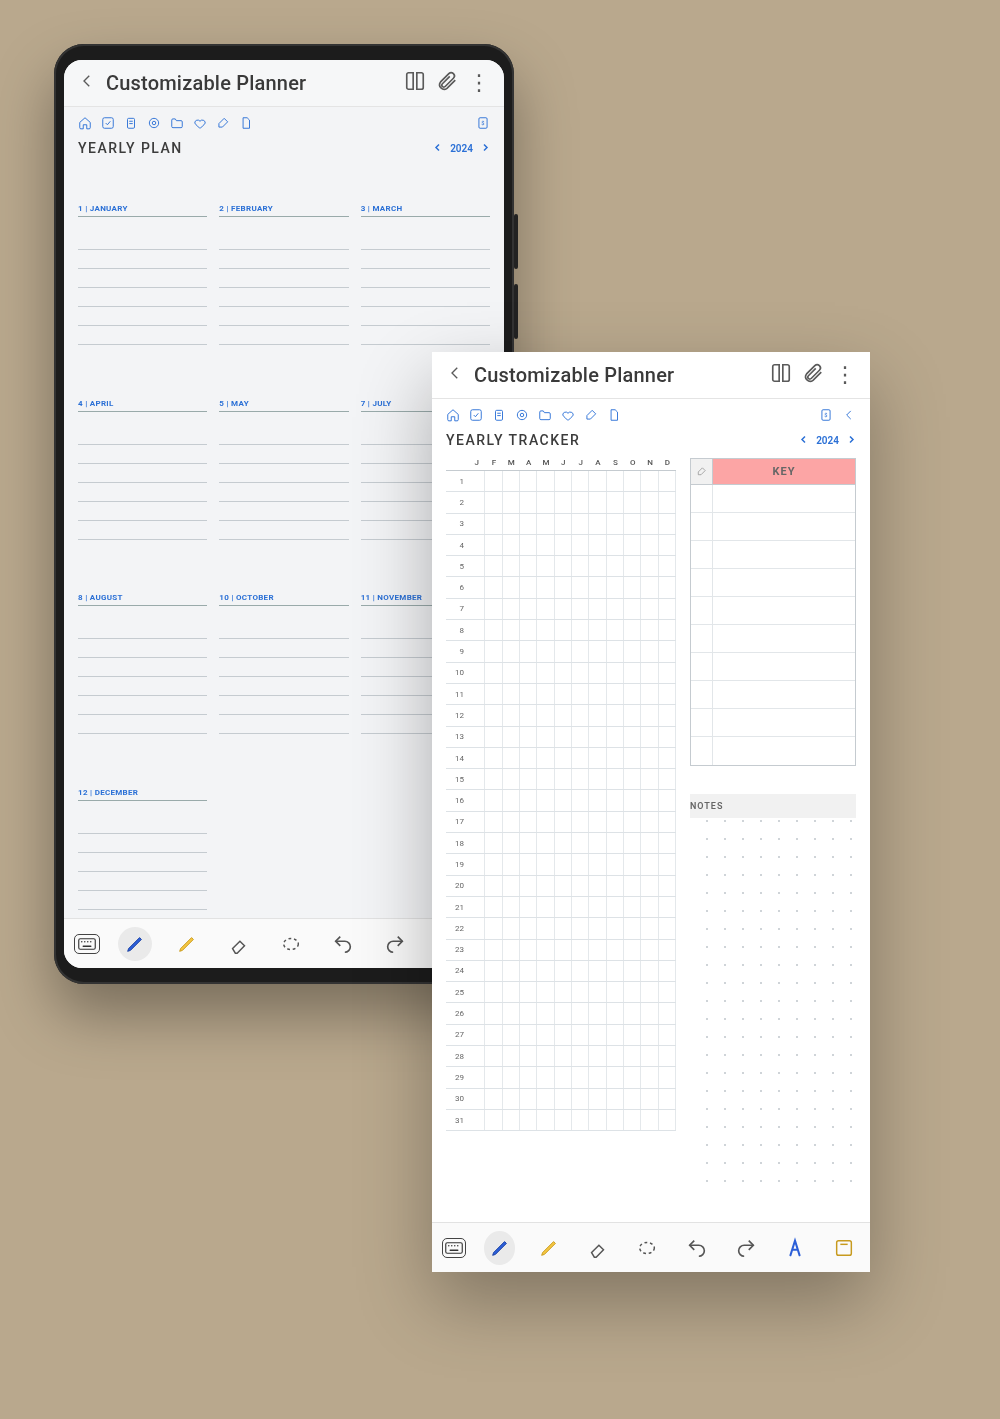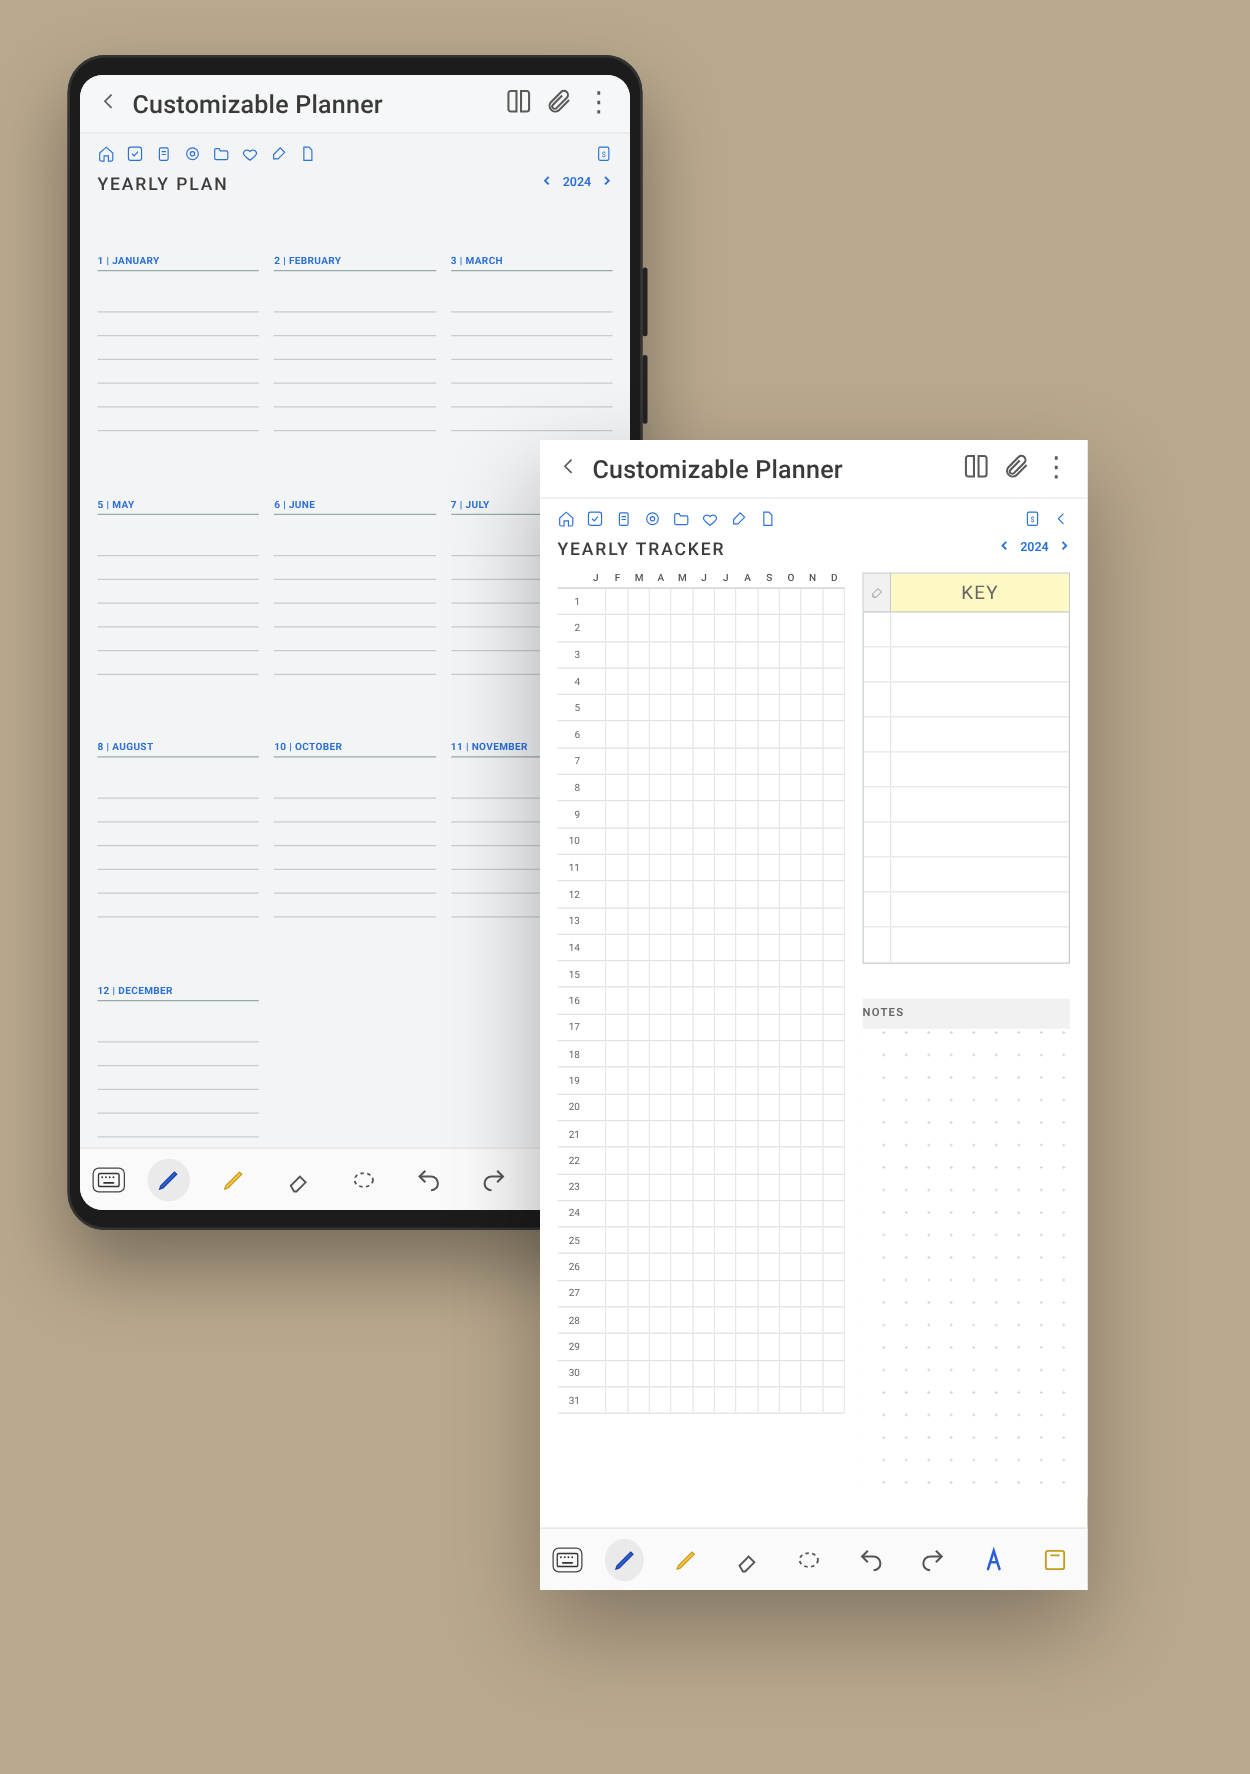--- a/index.html
+++ b/index.html
@@ -54,21 +54,21 @@
     display: flex; align-items: center;
     padding: 8px 14px 4px 14px;
     gap: 9px;
     background: #f3f4f6;
   }
   .iconrow svg { width: 14px; height: 14px; stroke: #2b70d6; fill: none; stroke-width: 1.6; }
   .iconrow .spacer { flex: 1; }
   .iconrow .right svg { stroke:#2b70d6; }
   .section-title {
     padding: 2px 14px 10px 14px;
-    display:flex; align-items:flex-start;
+    display:flex; align-items:center;
     background:#f3f4f6;
   }
   .section-title h2 {
     font-size: 14px; font-weight: 500;
     letter-spacing: 1.5px;
     color:#3c3c3c;
     flex:1;
   }
   .year-nav { display:flex; align-items:center; gap:8px; font-size:10px; color:#2b70d6; font-weight:600;}
   .year-nav svg { width:9px; height:9px; stroke:#2b70d6; stroke-width:2; fill:none;}
@@ -139,21 +139,21 @@
     height:21.3px;
   }
   .trow .daynum { font-size:8px; color:#666; display:flex;align-items:center;justify-content:flex-end;padding-right:4px;}
   .trow .cell { border-right:1px solid #e4e8eb; }
   .trow .cell:first-of-type { border-left:1px solid #dde2e6;}
   .sidecol { flex:1; display:flex; flex-direction:column; }
   .keybox { border:1px solid #c5cbd0; }
   .keyhead { display:flex; }
   .keyhead .swatch { width:22px; border-right:1px solid #c5cbd0; border-bottom:1px solid #c5cbd0; background:#f1f1f1; display:flex;align-items:center;justify-content:center;}
   .keyhead .swatch svg{width:11px;height:11px;stroke:#888;fill:none;stroke-width:1.5;}
-  .keyhead .lbl { flex:1; text-align:center; font-size:15px;font-weight:400;color:#666;letter-spacing:1px; padding:6px 0; background:#fef9c3; border-bottom:1px solid #c5cbd0;}
+  .keyhead .lbl { flex:1; text-align:center; font-size:11px;font-weight:700;color:#666;letter-spacing:1px; padding:6px 0; background:#fca5a5; border-bottom:1px solid #c5cbd0;}
   .keyrow { display:flex; height:28px; border-bottom:1px solid #e2e6e9;}
   .keyrow:last-child{border-bottom:none;}
   .keyrow .swatch{width:22px;border-right:1px solid #e2e6e9;}
   .noteshead { margin-top:28px; background:#f1f1f1; text-align:left; font-size:9px;font-weight:600;color:#666;letter-spacing:1px; padding:7px 0;}
   .dotgrid {
     flex:1;
     background-image: radial-gradient(#cfd4d8 1px, transparent 1px);
     background-size: 18px 18px;
     background-position: 8px 12px;
   }
@@ -263,32 +263,32 @@
           <div class="month-lines">
             <div></div>
             <div></div>
             <div></div>
             <div></div>
             <div></div>
             <div></div>
           </div>
         </div>
         <div class="month-box">
+          <div class="month-label">4 | APRIL</div>
+          <div class="month-lines">
+            <div></div>
+            <div></div>
+            <div></div>
+            <div></div>
+            <div></div>
+            <div></div>
+          </div>
+        </div>
+        <div class="month-box">
           <div class="month-label">5 | MAY</div>
-          <div class="month-lines">
-            <div></div>
-            <div></div>
-            <div></div>
-            <div></div>
-            <div></div>
-            <div></div>
-          </div>
-        </div>
-        <div class="month-box">
-          <div class="month-label">6 | JUNE</div>
           <div class="month-lines">
             <div></div>
             <div></div>
             <div></div>
             <div></div>
             <div></div>
             <div></div>
           </div>
         </div>
         <div class="month-box">

